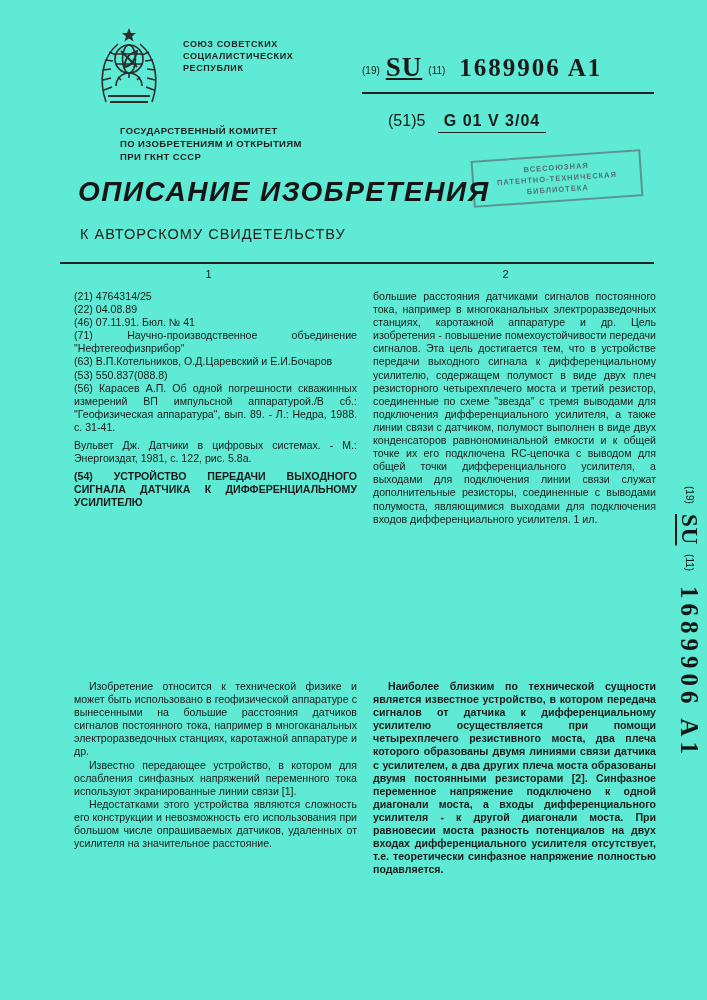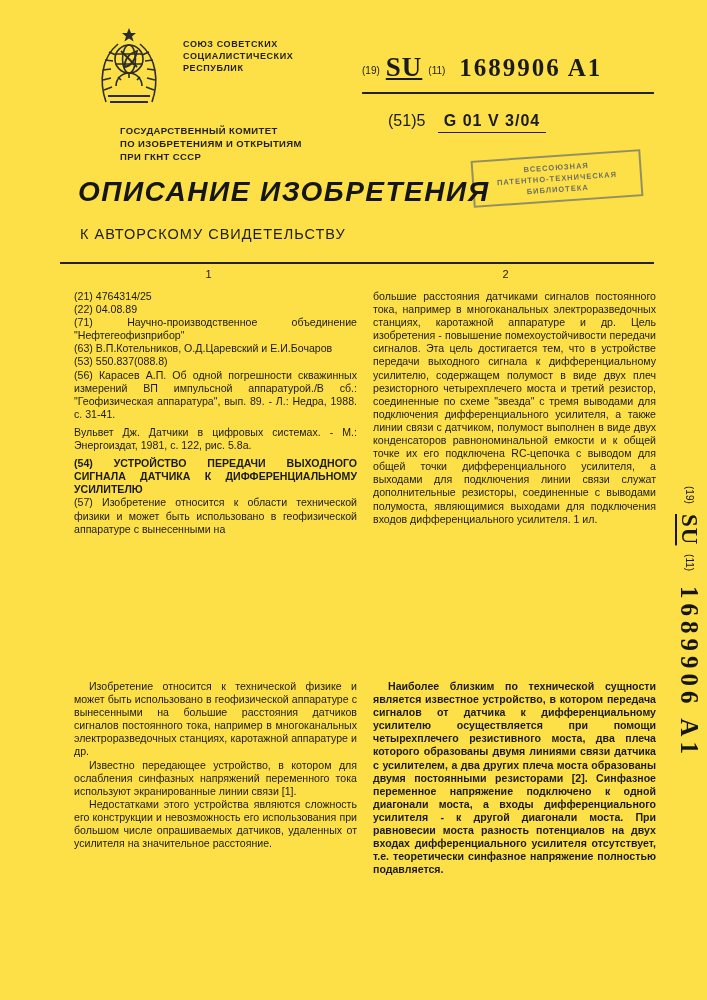--- a/index.html
+++ b/index.html
@@ -1,18 +1,18 @@
 <!DOCTYPE html>
 <html><head>
 <meta charset="utf-8">
 <style>
   html,body{margin:0;padding:0;}
   body{background:#e8e6e0;font-family:"Liberation Sans",sans-serif;}
   .page{
-    position:relative;width:707px;height:1000px;background:#fde047;color:#1b1b1b;
+    position:relative;width:707px;height:1000px;background:#5eead4;color:#1b1b1b;
     overflow:hidden;margin:0 auto;
   }
   
   .emblem{position:absolute;left:94px;top:26px;width:70px;height:84px;}
   .country{
     position:absolute;left:183px;top:38px;font-size:9px;line-height:12px;
     letter-spacing:.6px;white-space:pre-line;font-weight:bold;color:#222;
   }
   .pubnum{
     position:absolute;left:362px;top:54px;width:292px;
@@ -143,27 +143,27 @@
   <div class="rule"></div>
   <div class="colnums">
     <span>1</span>
     <span>2</span>
   </div>
 
   <div class="cols section1">
     <div class="col">
       <p>(21) 4764314/25</p>
       <p>(22) 04.08.89</p>
+      <p>(46) 07.11.91. Бюл. № 41</p>
       <p>(71) Научно-производственное объединение "Нефтегеофизприбор"</p>
       <p>(63) В.П.Котельников, О.Д.Царевский и Е.И.Бочаров</p>
       <p>(53) 550.837(088.8)</p>
       <p>(56) Карасев А.П. Об одной погрешности скважинных измерений ВП импульсной аппаратурой./В сб.: "Геофизическая аппаратура", вып. 89. - Л.: Недра, 1988. с. 31-41.</p>
       <p class="sp">Вульвет Дж. Датчики в цифровых системах. - М.: Энергоиздат, 1981, с. 122, рис. 5.8а.</p>
       <p class="b sp">(54) УСТРОЙСТВО ПЕРЕДАЧИ ВЫХОДНОГО СИГНАЛА ДАТЧИКА К ДИФФЕРЕНЦИАЛЬНОМУ УСИЛИТЕЛЮ</p>
-      <p>(57) Изобретение относится к области технической физики и может быть использовано в геофизической аппаратуре с вынесенными на</p>
     </div>
     <div class="col">
       <p>большие расстояния датчиками сигналов постоянного тока, например в многоканальных электроразведочных станциях, каротажной аппаратуре и др. Цель изобретения - повышение помехоустойчивости передачи сигналов. Эта цель достигается тем, что в устройстве передачи выходного сигнала к дифференциальному усилителю, содержащем полумост в виде двух плеч резисторного четырехплечего моста и третий резистор, соединенные по схеме "звезда" с тремя выводами для подключения дифференциального усилителя, а также линии связи с датчиком, полумост выполнен в виде двух конденсаторов равнономинальной емкости и к общей точке их его подключена RC-цепочка с выводом для общей точки дифференциального усилителя, а выходами для подключения линии связи служат дополнительные резисторы, соединенные с выводами полумоста, являющимися выходами для подключения входов дифференциального усилителя. 1 ил.</p>
     </div>
   </div>
 
   <div class="cols section2">
     <div class="col">
       <p class="indent">Изобретение относится к технической физике и может быть использовано в геофизической аппаратуре с вынесенными на большие расстояния датчиков сигналов постоянного тока, например в многоканальных электроразведочных станциях, каротажной аппаратуре и др.</p>
       <p class="indent">Известно передающее устройство, в котором для ослабления синфазных напряжений переменного тока используют экранированные линии связи [1].</p>

